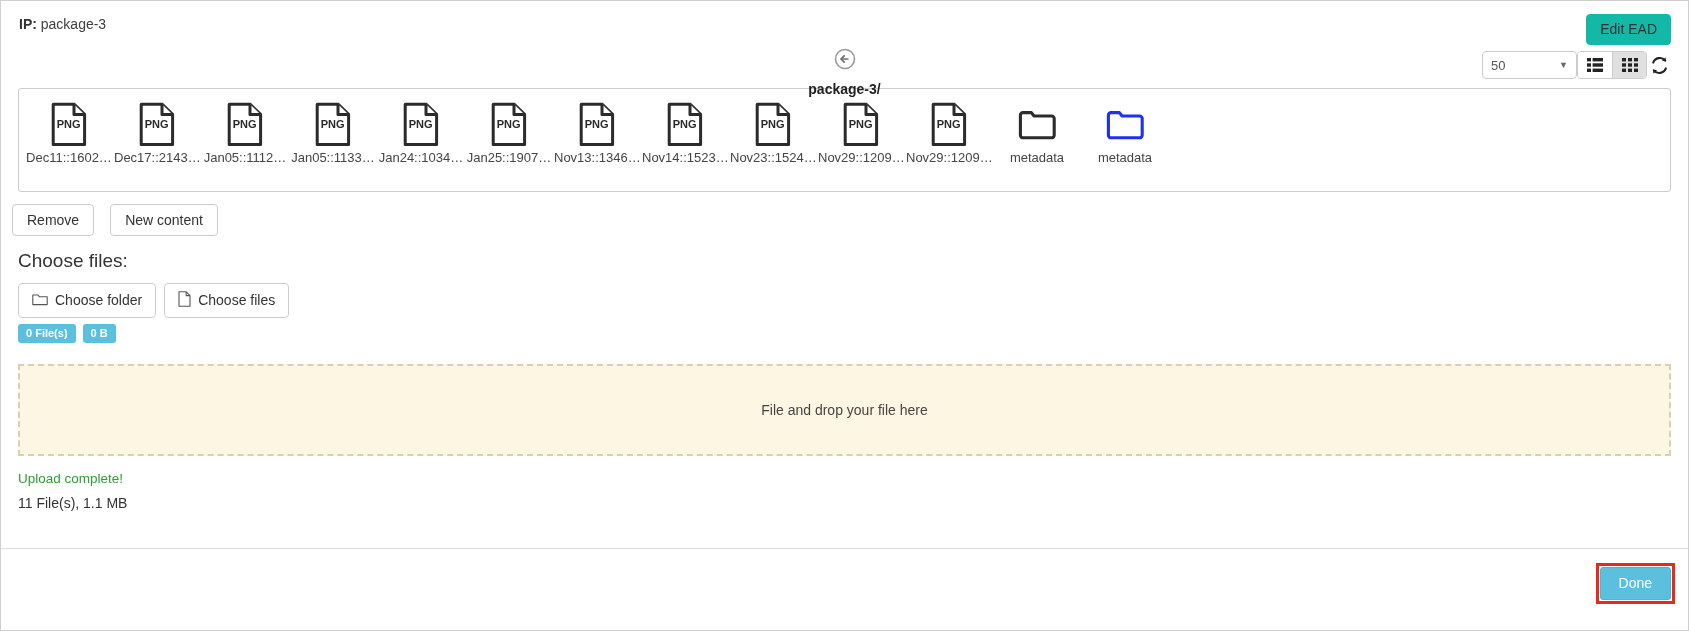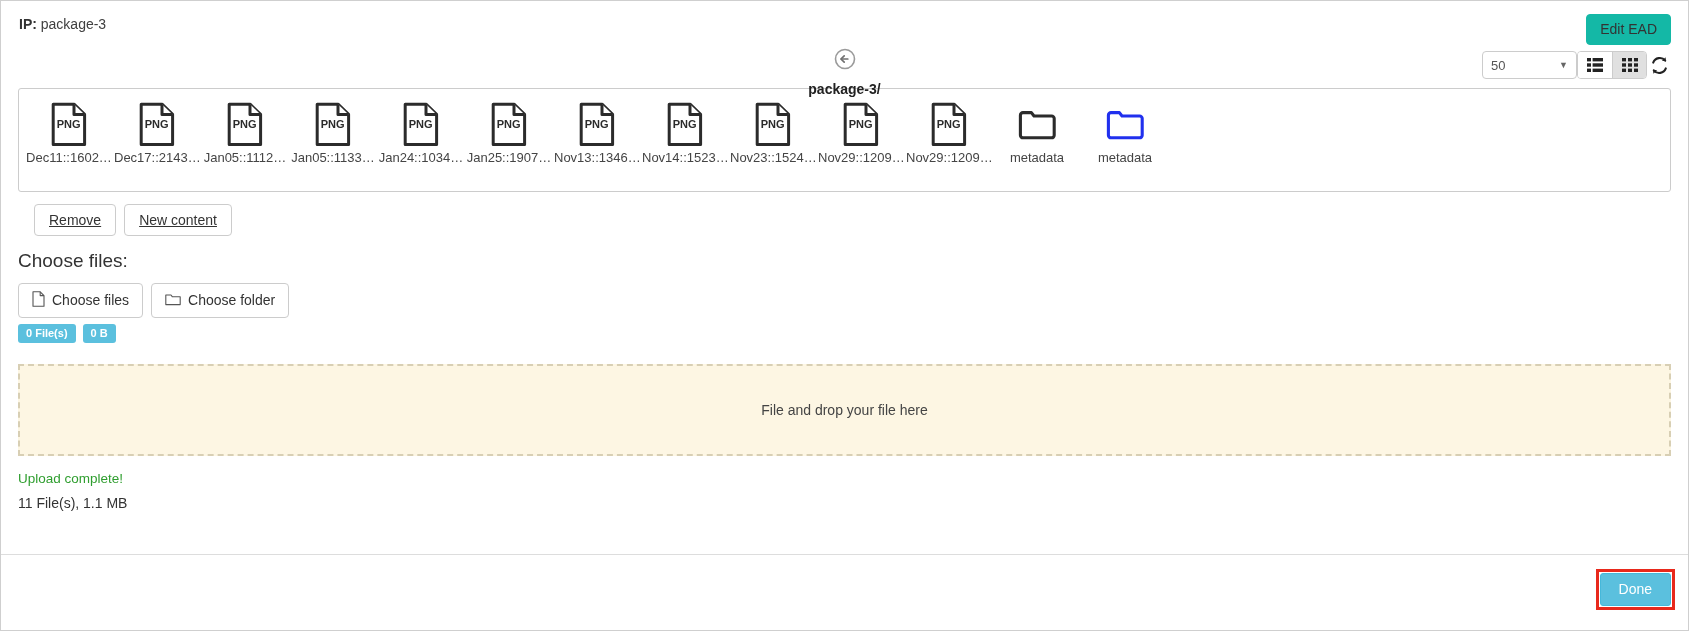--- a/index.html
+++ b/index.html
@@ -179,24 +179,23 @@
     color: #444444;
     white-space: nowrap;
     overflow: hidden;
     text-overflow: clip;
     max-width: 86px;
     text-align: center;
   }
 
   
   .action-row {
-    padding: 12px 17px 0 33px;
-    display: flex;
-    gap: 8px;
-    text-decoration: underline;
+    padding: 12px 17px 0 11px;
+    display: flex;
+    gap: 16px;
   }
   .btn-plain {
     padding: 7px 14px;
     font-size: 14px;
     font-family: "Liberation Sans", sans-serif;
     color: #333333;
     background: #ffffff;
     border: 1px solid #cccccc;
     border-radius: 4px;
     cursor: pointer;
@@ -272,21 +271,21 @@
     font-size: 14px;
     color: #333333;
     line-height: 1.9;
   }
 
   
   .footer {
     position: absolute;
     left: 0;
     right: 0;
-    bottom: 0;
+    bottom: 6px;
     height: 76px;
     border-top: 1px solid #dddddd;
     background: #ffffff;
   }
   .done-highlight {
     position: absolute;
     right: 13px;
     top: 14px;
     border: 3px solid #e8291c;
     padding: 1px;
@@ -507,35 +506,35 @@
   <div class="action-row">
     <button class="btn-plain">Remove</button>
     <button class="btn-plain">New content</button>
   </div>
 
   <div class="choose-title">Choose files:</div>
 
   <div class="choose-row">
     <button class="btn-icon">
       <span>
+        <svg width="16" height="14" viewBox="0 0 16 14">
+          <path d="M0.8 3 V12.6 H15.2 V4.8 H7.4 L6 3 Z" fill="#ffffff" stroke="#555" stroke-width="1.1" stroke-linejoin="round"></path>
+        </svg>
+      </span>
+      <span>Choose folder</span>
+    </button>
+    <button class="btn-icon">
+      <span>
         <svg width="13" height="16" viewBox="0 0 13 16">
           <path d="M1 0.8 H8.2 L12 4.6 V15.2 H1 Z" fill="#ffffff" stroke="#555" stroke-width="1.1" stroke-linejoin="round"></path>
           <path d="M8.2 0.8 V4.6 H12" fill="none" stroke="#555" stroke-width="1.1" stroke-linejoin="round"></path>
         </svg>
       </span>
       <span>Choose files</span>
     </button>
-    <button class="btn-icon">
-      <span>
-        <svg width="16" height="14" viewBox="0 0 16 14">
-          <path d="M0.8 3 V12.6 H15.2 V4.8 H7.4 L6 3 Z" fill="#ffffff" stroke="#555" stroke-width="1.1" stroke-linejoin="round"></path>
-        </svg>
-      </span>
-      <span>Choose folder</span>
-    </button>
   </div>
 
   <div class="badge-row">
     <span class="badge">0 File(s)</span>
     <span class="badge">0 B</span>
   </div>
 
   <div class="dropzone-wrap">
     <div class="dropzone">
       <span class="dropzone-text">File and drop your file here</span>

